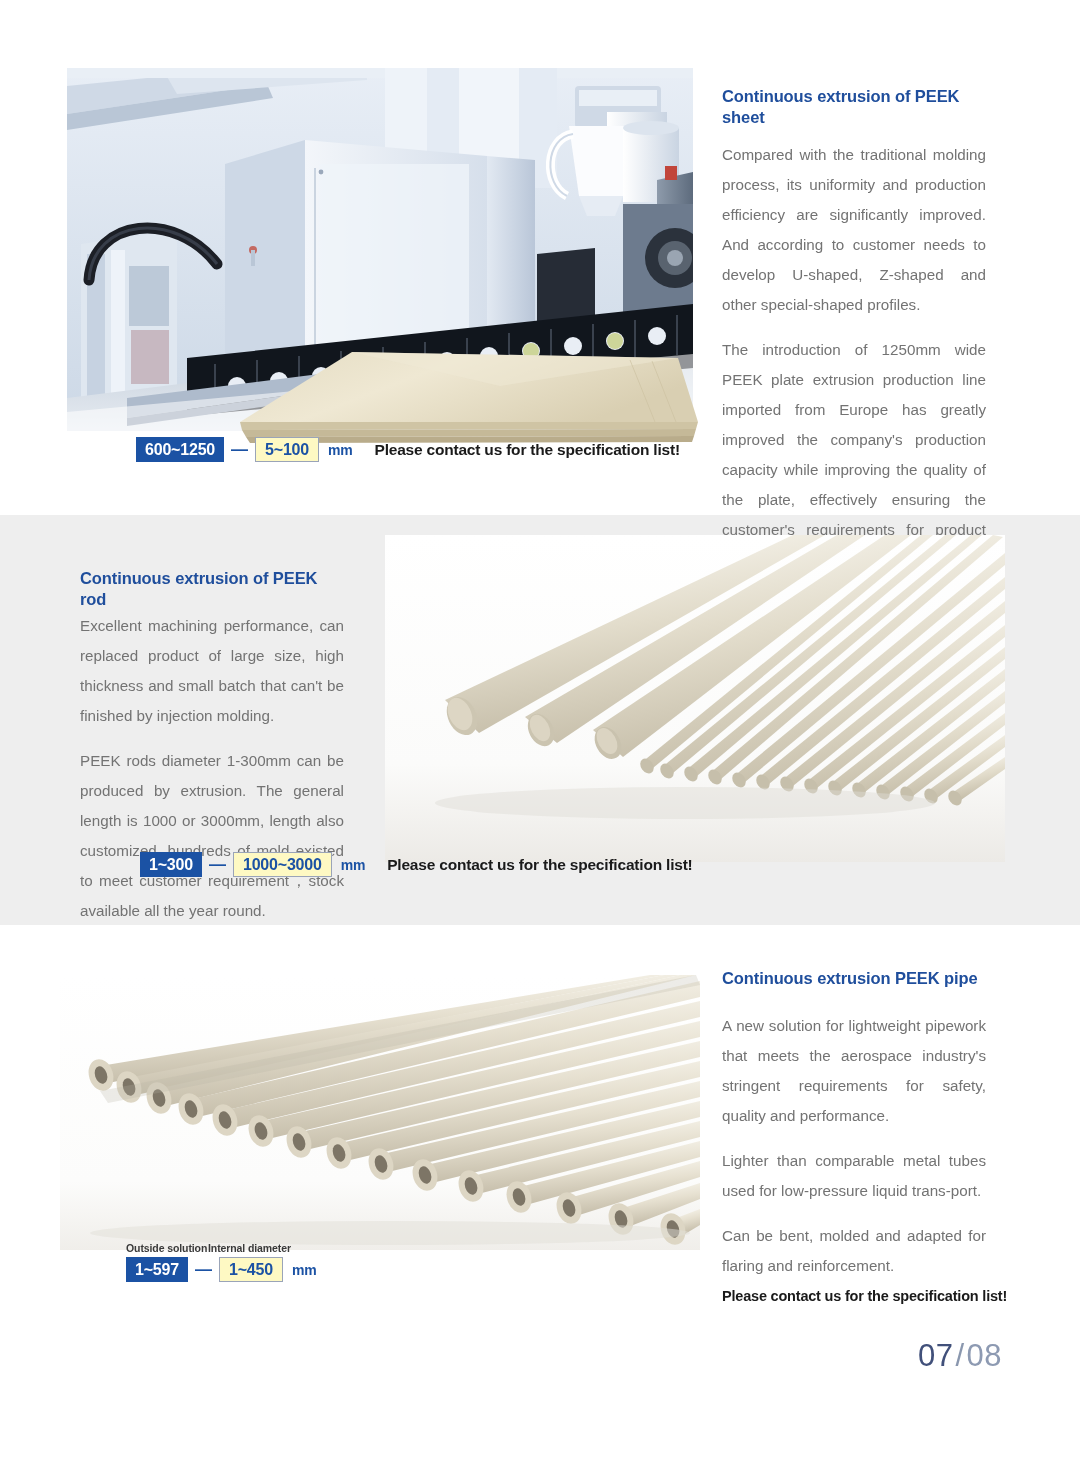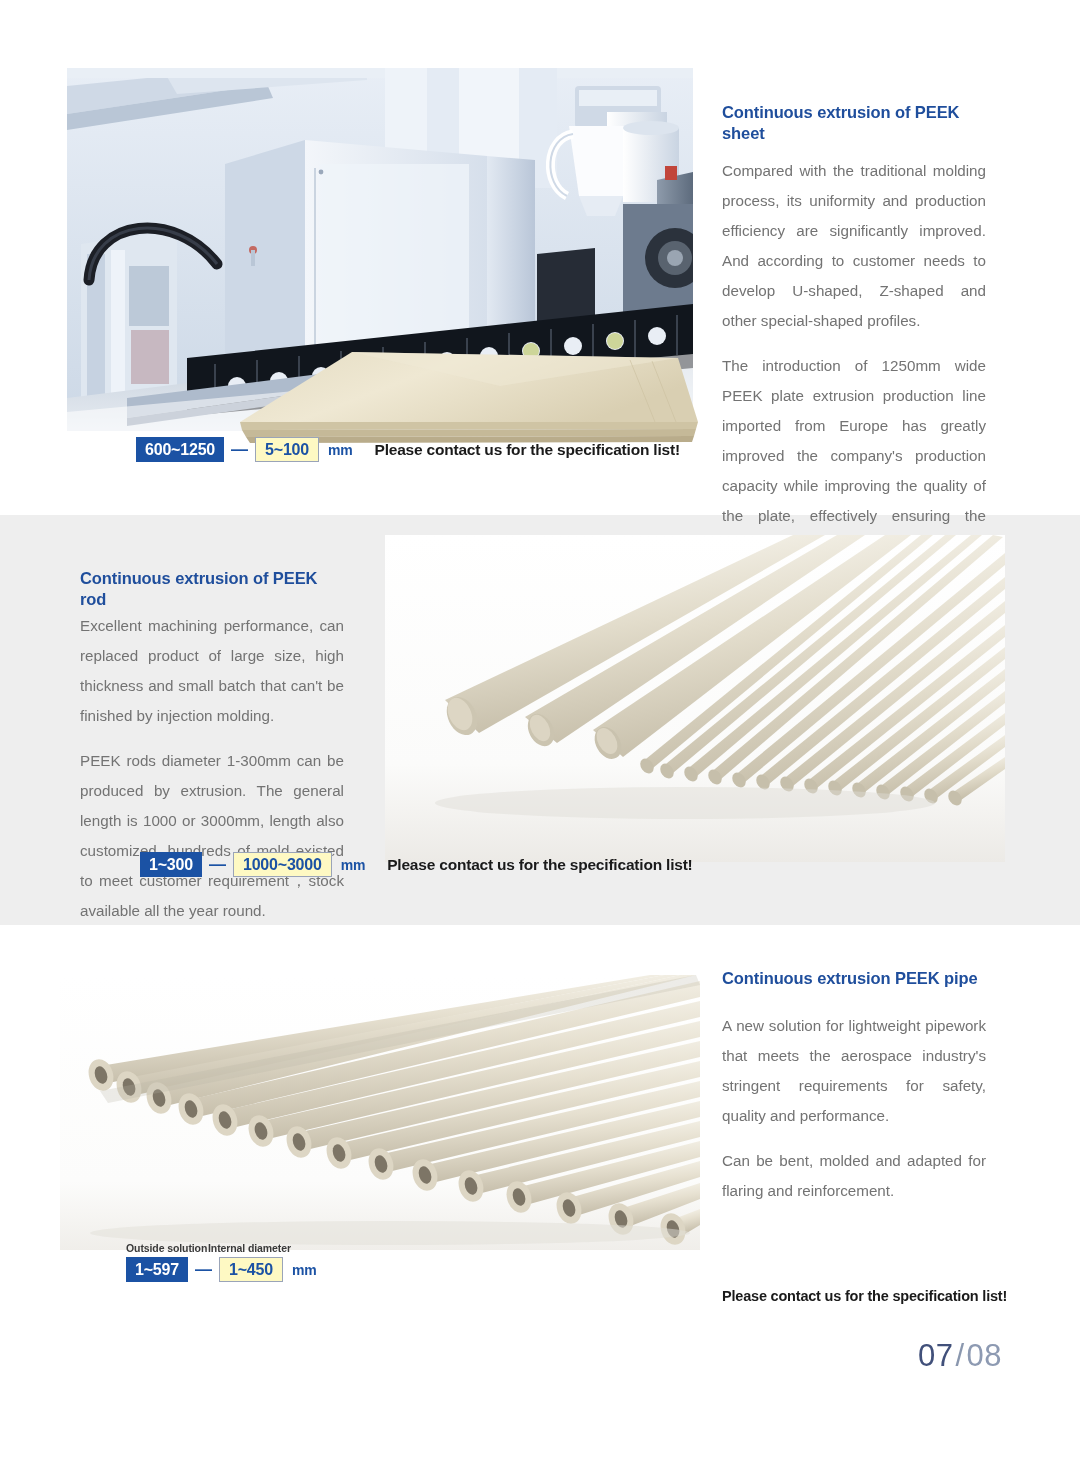--- a/index.html
+++ b/index.html
@@ -21,21 +21,21 @@
   }
   .body-p{
     color:#737373;font-size:15.2px;line-height:30px;
     text-align:justify;text-justify:inter-word;
   }
   .body-p + .body-p{margin-top:15px;}
 
   
   #sheet-photo{position:absolute;left:67px;top:68px;width:626px;height:363px;overflow:hidden;background:#d5dee8;}
   #sheet-text{position:absolute;left:722px;top:86px;width:264px;}
-  #sheet-text .sec-title{margin-bottom:13px;margin-top:16px;}
+  #sheet-text .sec-title{margin-bottom:13px;}
 
   
   #sheet-stack{position:absolute;left:200px;top:330px;width:500px;height:115px;pointer-events:none;}
 
   
   .spec-row{position:absolute;}
   .spec-caps{position:relative;height:15px;}
   .spec-caps span{
     position:absolute;font-size:10.5px;color:#3a3a3a;font-weight:bold;
     letter-spacing:-.1px;white-space:nowrap;
@@ -435,20 +435,21 @@
       </g>
 
       <polygon points="40,116 636,0 640,10 48,128" fill="#b9b3a4" opacity=".25"></polygon>
       <ellipse cx="330" cy="258" rx="300" ry="12" fill="#e2dfd8" opacity=".5"></ellipse>
     </svg>
   </div>
 
   <div id="pipe-text">
     <div class="sec-title">Continuous extrusion PEEK pipe</div>
     <div class="body-p">A new solution for lightweight pipework that meets the aerospace industry's stringent requirements for safety, quality and performance.</div>
+    <div class="body-p">Lighter than comparable metal tubes used for low-pressure liquid trans-port.</div>
     <div class="body-p">Can be bent, molded and adapted for flaring and reinforcement.</div>
   </div>
 
   <div id="pipe-contact">Please contact us for the specification list!</div>
 
   <div class="spec-row" style="left:126px;top:1242px;">
     <div class="spec-caps">
       <span style="left:0px;">Outside solution</span>
       <span style="left:82px;">Internal diameter</span>
     </div>

